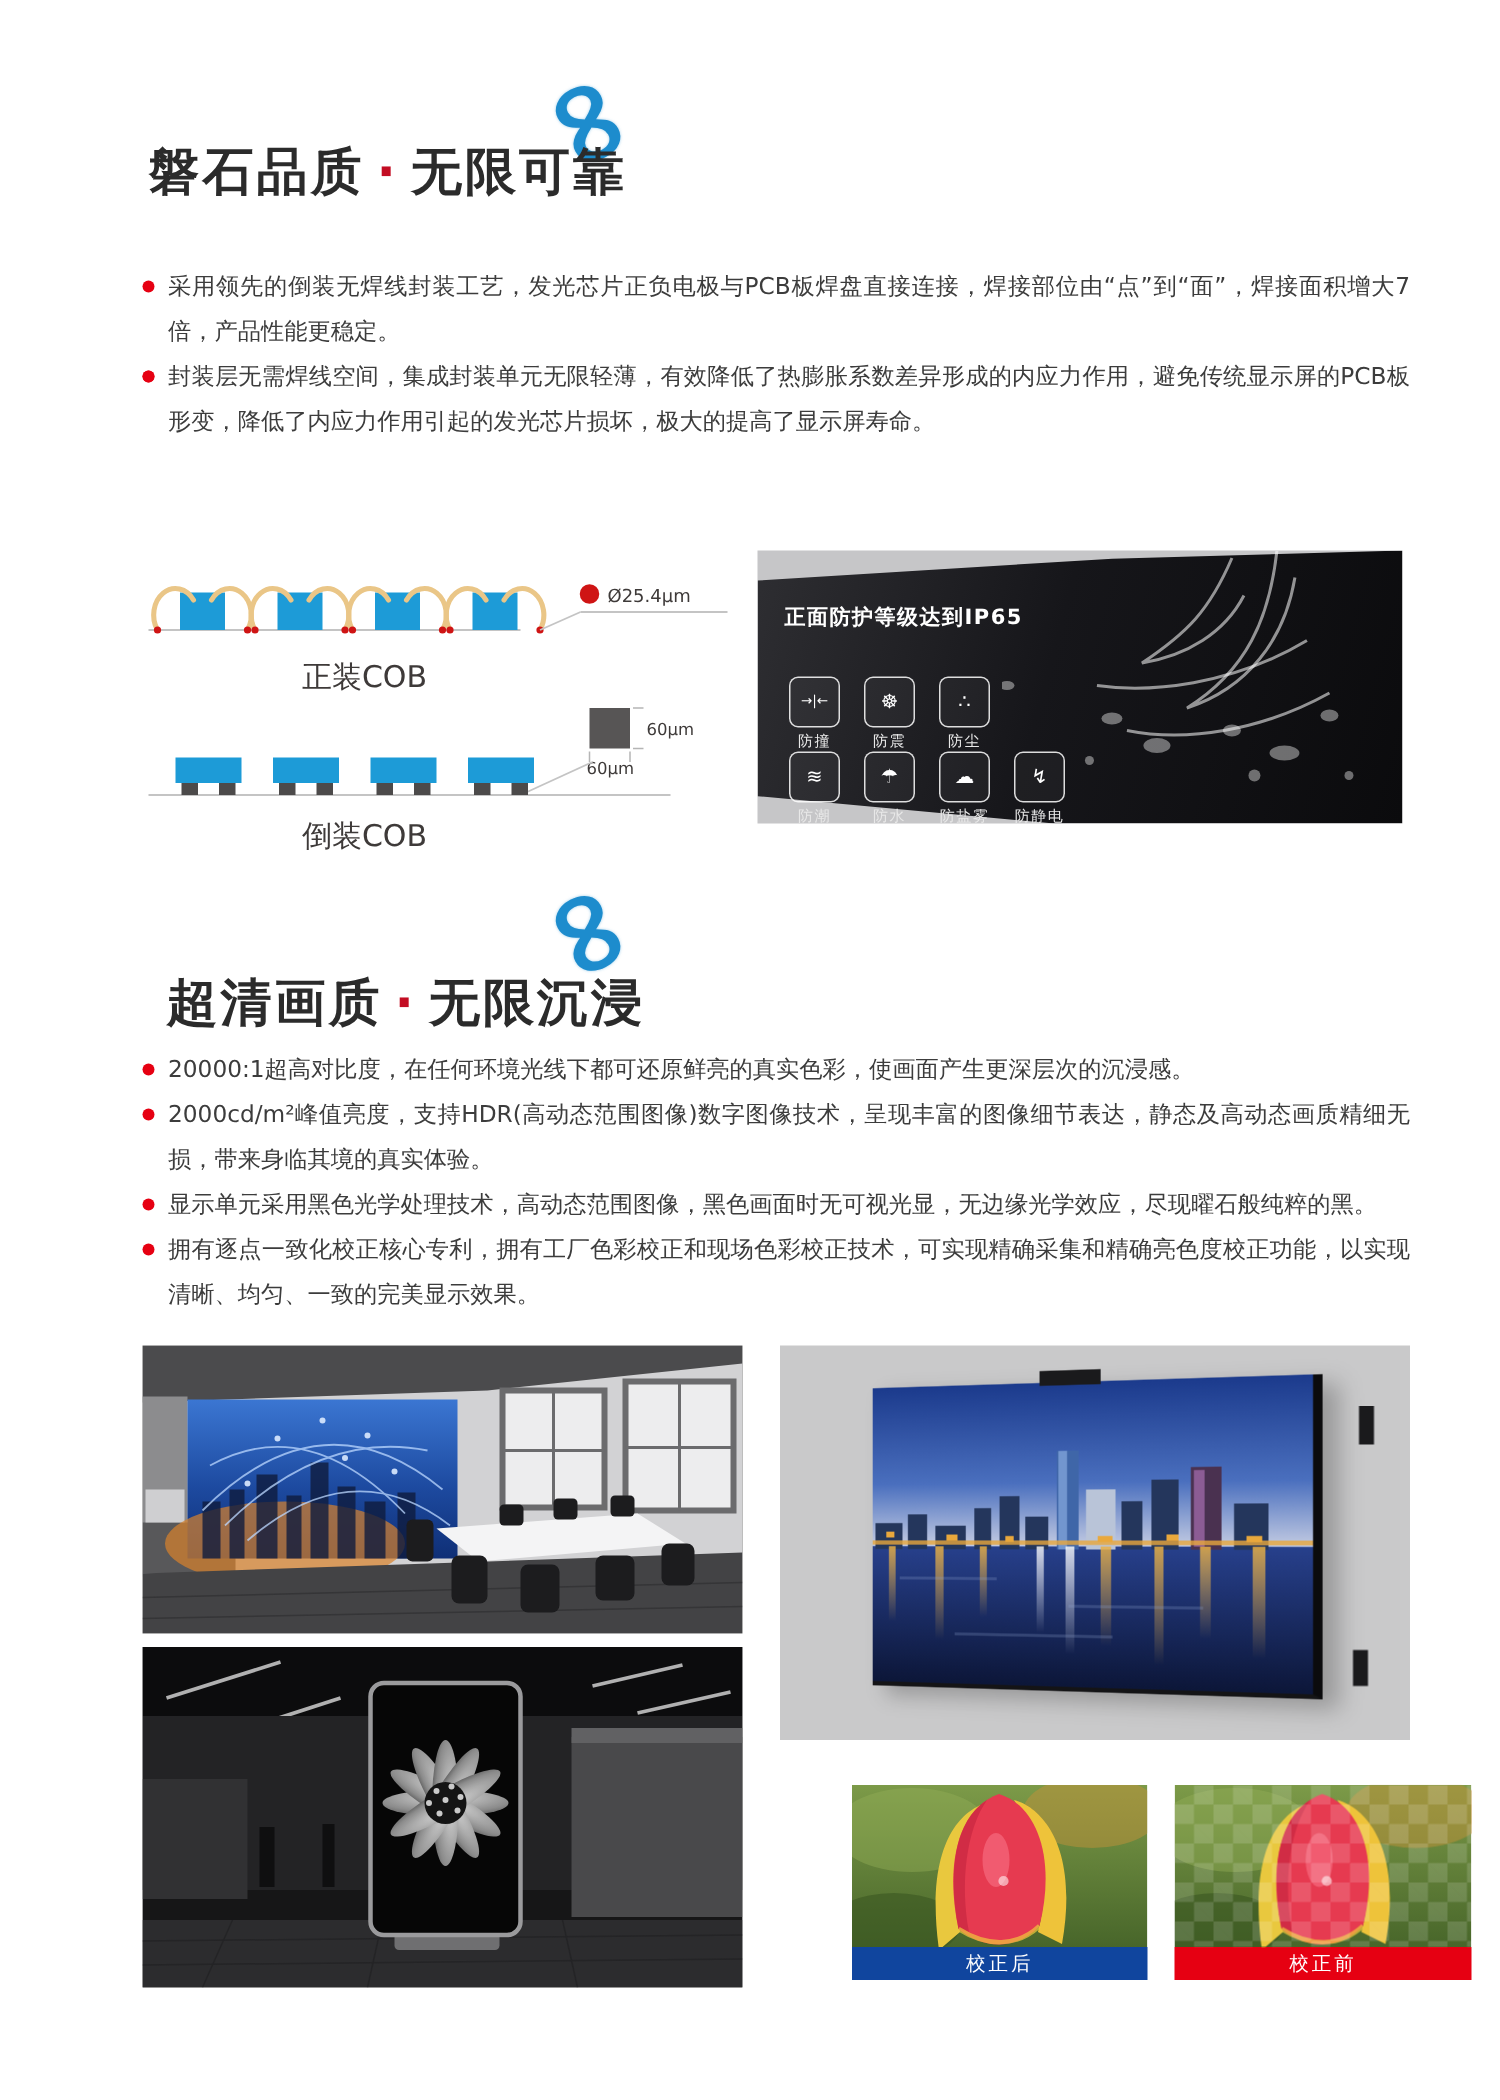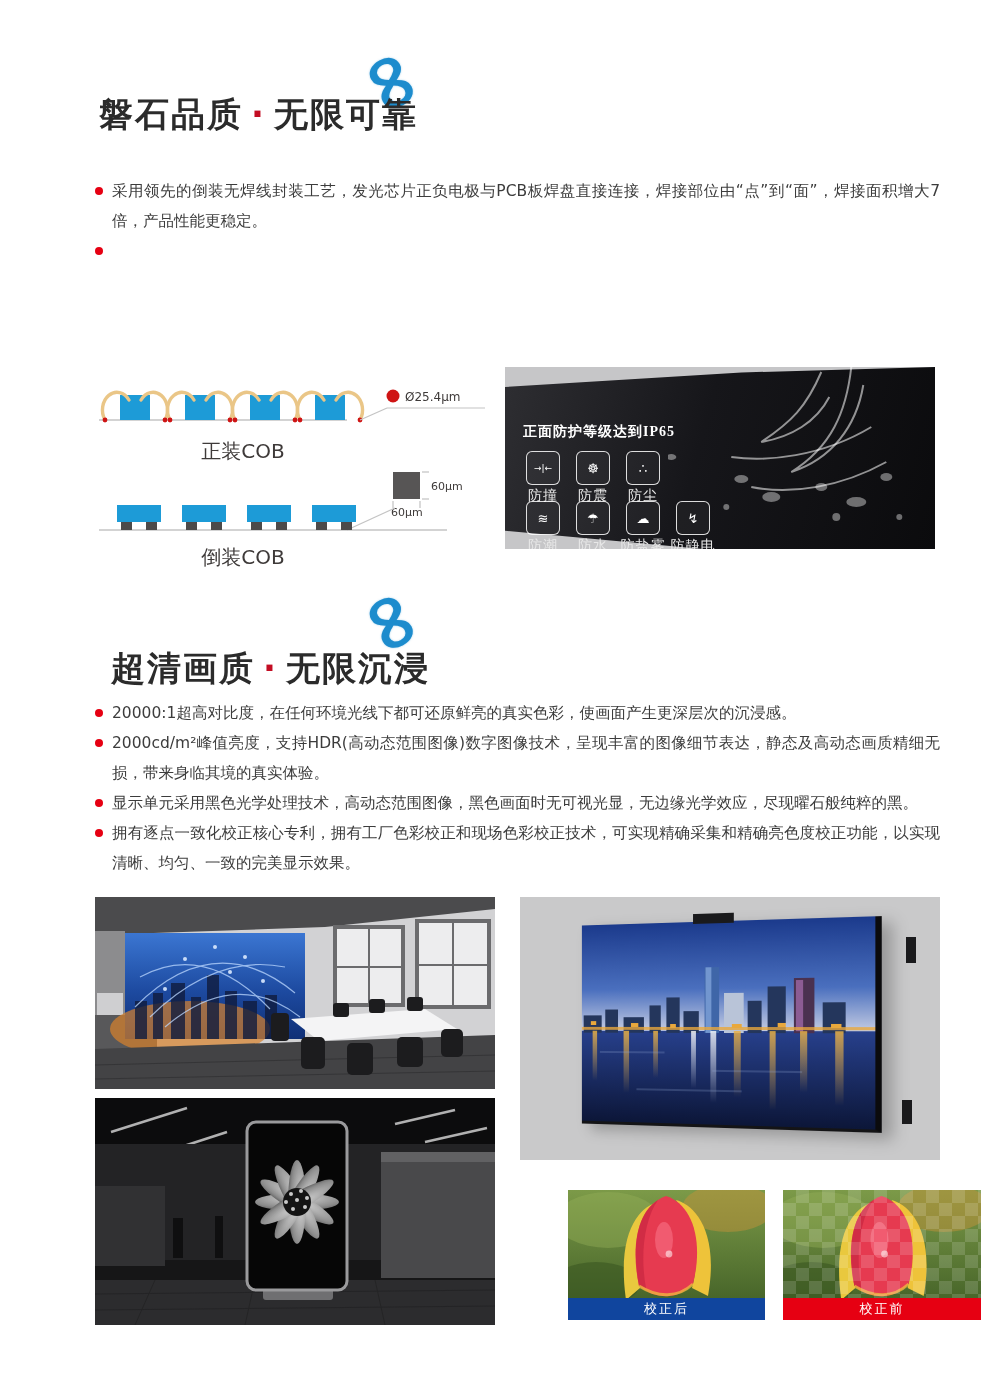--- a/index.html
+++ b/index.html
@@ -18,26 +18,26 @@
   .b-dot{position:absolute;left:0;top:11px;width:8px;height:8px;border-radius:50%;background:#e60012;}
 
   
   .cob-diagram{position:absolute;left:95px;top:368px;}
 
   
   .splash{position:absolute;left:505px;top:367px;width:430px;height:182px;background:#c6c6c8;overflow:hidden;}
   .splash-dark{position:absolute;inset:0;
       clip-path:polygon(0 11%,55% 3%,100% 0,100% 100%,46% 100%,0 90%);
       background:linear-gradient(105deg,#2e2e32 0%,#16161a 45%,#0b0b0d 100%);}
-  .splash-caption{position:absolute;left:18px;top:56px;color:#fff;font-size:14px;font-weight:bold;letter-spacing:1px;font-family:Liberation Serif, serif;}
+  .splash-caption{position:absolute;left:18px;top:36px;color:#fff;font-size:14px;font-weight:bold;letter-spacing:1px;}
   .badge-row{position:absolute;left:18px;display:flex;gap:10px;}
   .badge{display:flex;flex-direction:column;align-items:center;width:40px;}
   .badge-box{width:32px;height:32px;border:1.5px solid rgba(255,255,255,.85);border-radius:6px;
              display:flex;align-items:center;justify-content:center;color:#fff;font-size:13px;background:rgba(255,255,255,.04);}
-  .badge-label{margin-top:2px;font-size:14px;color:#e8e8e8;white-space:nowrap;letter-spacing:1px;}
+  .badge-label{margin-top:2px;font-size:10px;color:#e8e8e8;white-space:nowrap;letter-spacing:1px;}
   .splash-water{position:absolute;right:0;top:0;width:62%;height:100%;}
 
   
   .photo{position:absolute;overflow:hidden;background:#777;}
   .room{left:95px;top:897px;width:400px;height:192px;}
   .station{left:95px;top:1098px;width:400px;height:227px;}
   .citybox{left:520px;top:897px;width:420px;height:263px;background:#c9c9ca;}
   .city-panel{position:absolute;left:52px;top:24px;width:300px;height:204px;
       transform:perspective(700px) rotateY(-12deg);box-shadow:10px 6px 14px rgba(0,0,0,.25);
       border-right:6px solid #0b0b0d;border-bottom:3px solid #141416;background:#102a66;}
@@ -109,20 +109,21 @@
   </svg>
 
   <span class="infinity" style="left:362px;top:42px;">∞</span>
   <h1 class="sec-title" style="top:88px;margin:4px;">
     <span>磐石品质</span><span class="dot-sep">·</span><span>无限可靠</span>
   </h1>
 
   <div class="bullets" style="top:155px;margin-top:21px;">
     <div class="bullet"><span class="b-dot"></span><span>采用领先的倒装无焊线封装工艺，发光芯片正负电极与PCB板焊盘直接连接，焊接部位由“点”到“面”，焊接面积增大7倍，产品性能更稳定。</span></div>
     <div class="bullet"><span class="b-dot"></span></div>
+    <div class="bullet"><span class="b-dot"></span><span>封装层无需焊线空间，集成封装单元无限轻薄，有效降低了热膨胀系数差异形成的内应力作用，避免传统显示屏的PCB板形变，降低了内应力作用引起的发光芯片损坏，极大的提高了显示屏寿命。</span></div>
   </div>
 
   <svg class="cob-diagram" width="392" height="200" viewBox="0 0 392 200">
 
     <line x1="4" y1="52" x2="252" y2="52" stroke="#c4c4c4" stroke-width="1.4"></line>
     <g fill="#1d9bd7">
       <rect x="25" y="27" width="30" height="25"></rect>
         <rect x="90" y="27" width="30" height="25"></rect>
       <rect x="155" y="27" width="30" height="25"></rect>
         <rect x="220" y="27" width="30" height="25"></rect>

